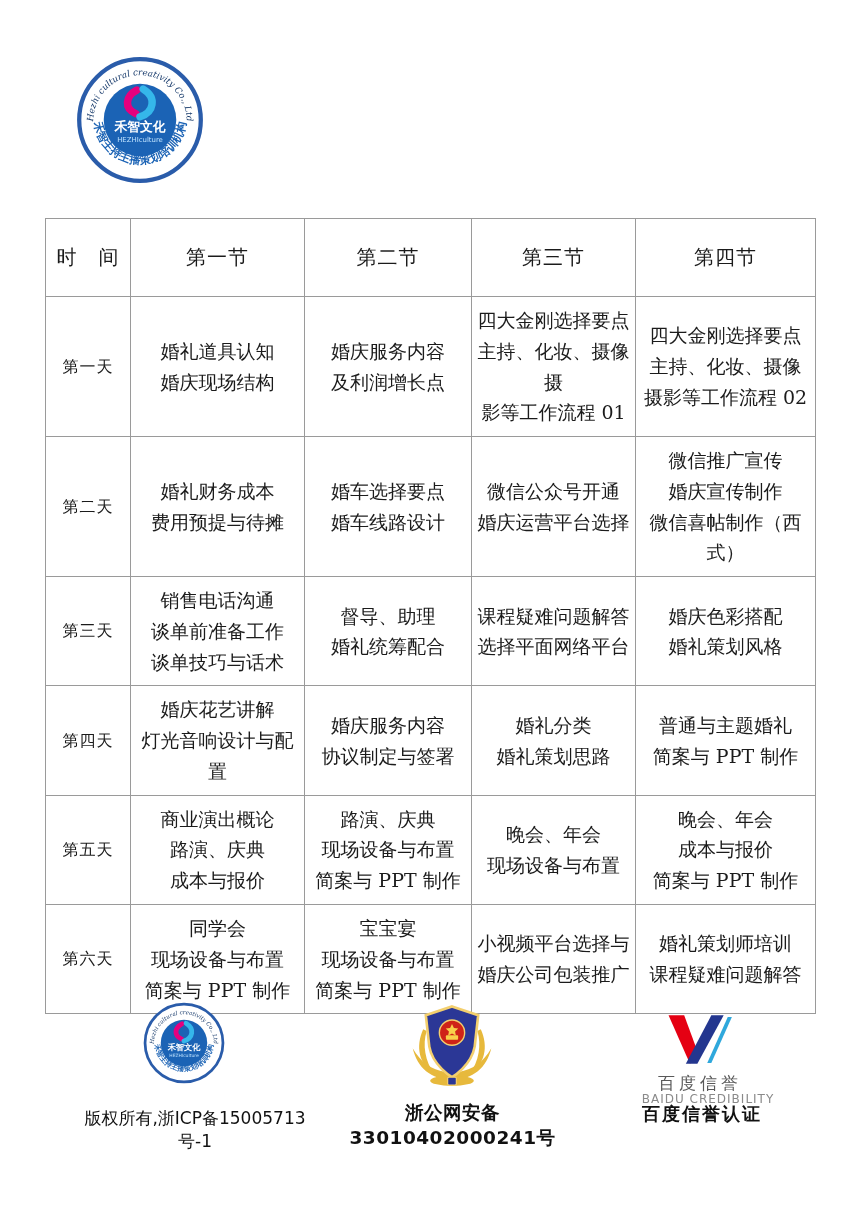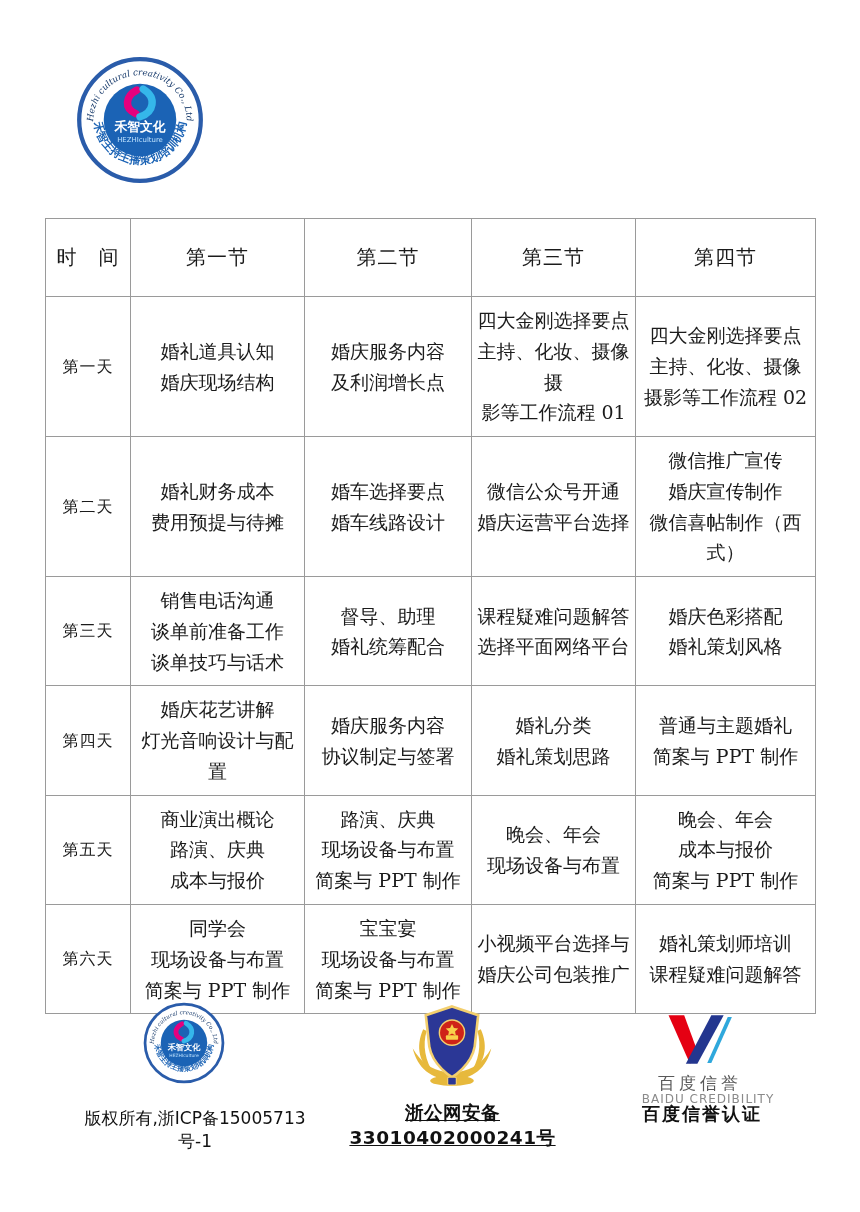--- a/index.html
+++ b/index.html
@@ -38,21 +38,21 @@
   
   .footer-text { font-family:"DejaVu Sans","Liberation Sans",sans-serif; color:#111; }
   .logo-bottom { position:absolute; left:143px; top:1002px; width:82px; height:82px; }
   .copyright {
     position:absolute; left:80px; top:1107px; width:230px; text-align:center;
     font-size:17px;
   }
   .police-badge { position:absolute; left:407px; top:996px; width:90px; height:96px; }
   .police-filing {
     position:absolute; left:330px; top:1100px; width:245px; text-align:center;
-    font-size:18.5px; font-weight:bold; letter-spacing:0.5px;text-decoration:underline;
+    font-size:18.5px; font-weight:bold; letter-spacing:0.5px;
   }
   .baidu-logo { position:absolute; left:662px; top:1010px; width:74px; height:60px; }
   .baidu-cn {
     position:absolute; left:625px; top:1072px; width:150px; text-align:center;
     font-size:17px; color:#595959; letter-spacing:4px;
   }
   .baidu-en {
     position:absolute; left:633px; top:1092px; width:150px; text-align:center;
     font-size:12px; color:#8a8a8a; letter-spacing:1px;
   }

